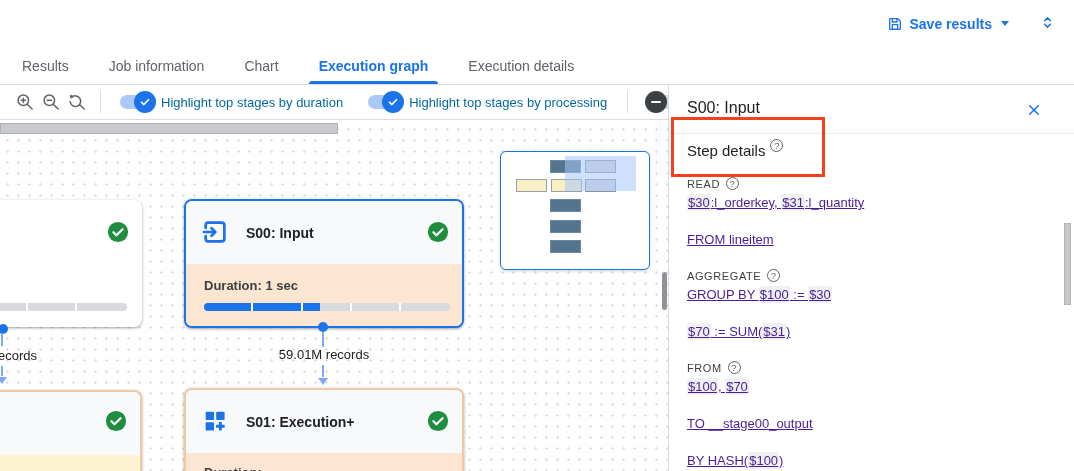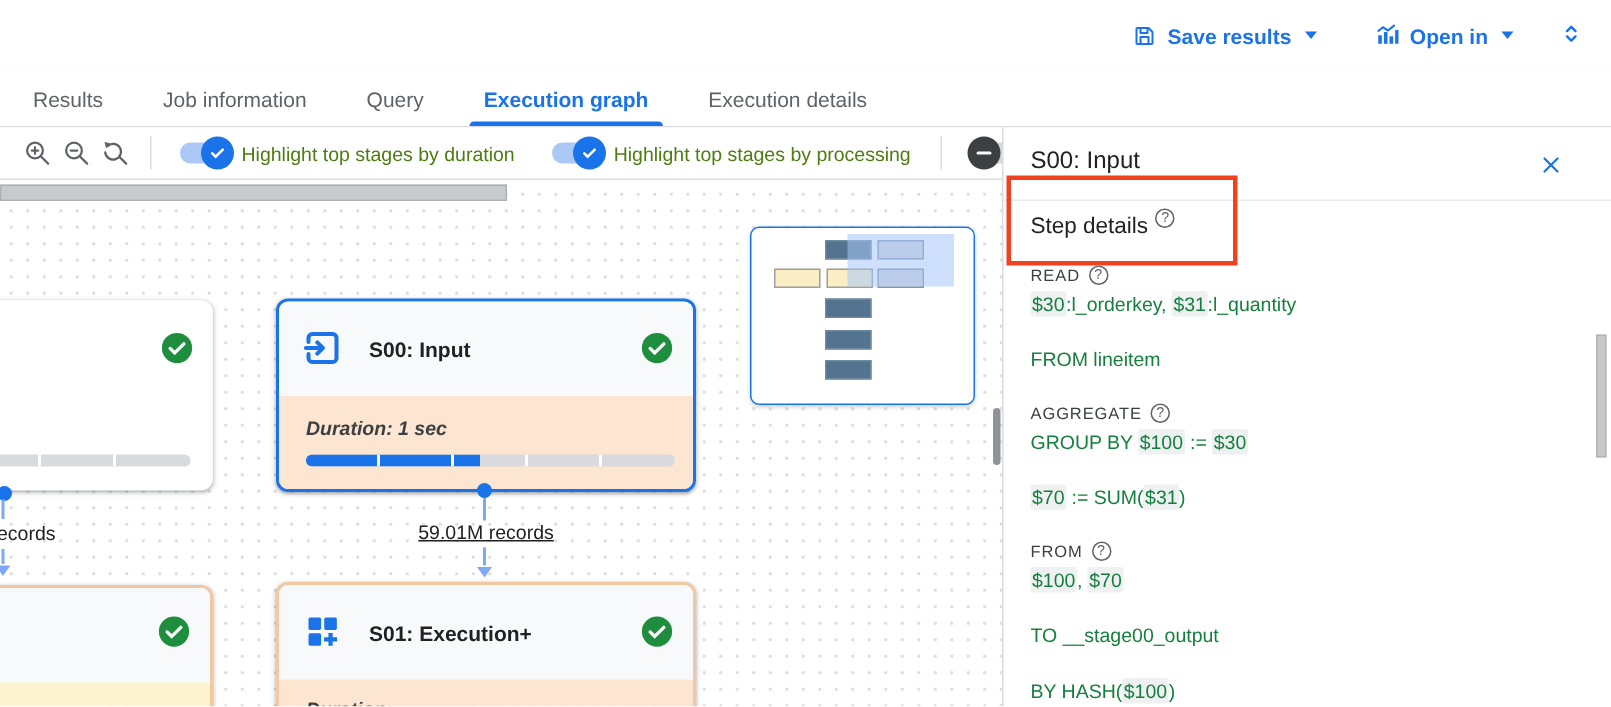--- a/index.html
+++ b/index.html
@@ -34,38 +34,38 @@
   .tdivider{width:1px;height:22px;background:#dadce0;margin:0 10px;flex:none;}
   .switch{position:relative;width:38px;height:24px;flex:none;margin:0 6px 0 6px;cursor:pointer;}
   .switch .track{position:absolute;left:3px;top:5px;width:33px;height:14px;border-radius:7px;}
   .switch.on .track{background:#abc8f7;}
   .switch.off .track{background:#d6d8da;}
   .switch .thumb{position:absolute;top:1px;width:22px;height:22px;border-radius:50%;
                  display:flex;align-items:center;justify-content:center;}
   .switch.on .thumb{right:-1px;background:#1a73e8;}
   .switch.off .thumb{left:-1px;background:#3c4043;}
   .switch .dash{width:10px;height:2px;background:#fff;border-radius:1px;}
-  .tlabel{font-size:13px;color:#4d7c0f;margin-right:10px;white-space:nowrap;}
+  .tlabel{font-size:13px;color:#0369a1;margin-right:10px;white-space:nowrap;}
   
   .canvas{position:absolute;top:120px;left:0;width:668px;height:351px;background:#fff;overflow:hidden;
           background-image:radial-gradient(#dcdee1 1.1px,transparent 1.3px);background-size:11px 11px;
           background-position:2px 4px;}
   .hscroll{position:absolute;left:0;top:3px;width:338px;height:11px;background:#c8cacd;
            border:1px solid #aeb1b4;box-sizing:border-box;}
   .vscroll{position:absolute;left:662px;top:152px;width:5px;height:38px;background:#8f9296;border-radius:3px;}
   .gnode{position:absolute;border-radius:8px;background:#fff;box-sizing:border-box;overflow:hidden;
          box-shadow:0 1px 2px rgba(60,64,67,.3),0 1px 3px 1px rgba(60,64,67,.15);cursor:pointer;}
   .gnode .nhead{position:relative;height:63px;background:#f8f9fa;}
   .gnode.selected{border:2px solid #1a73e8;}
   .gnode.hot{border:2px solid #f2c8a2;}
   .nicon{position:absolute;left:15px;top:17px;width:28px;height:28px;}
   .ntitle{position:absolute;left:60px;top:0;height:63px;display:flex;align-items:center;
           font-size:14px;font-weight:bold;color:#202124;}
   .check{position:absolute;right:13px;top:20px;width:22px;height:22px;}
-  .nbody{position:relative;height:66px;font-style:italic;}
+  .nbody{position:relative;height:66px;}
   .nbody.peach{background:#fce5d1;}
   .nbody.yellow{background:#fdf3d0;}
   .ndur{position:absolute;left:18px;top:14px;font-size:13px;font-weight:bold;color:#3c4043;}
   .nbar{position:absolute;top:39px;height:8px;border-radius:4px;background:#d8dadd;overflow:hidden;}
   .nbar .fill{position:absolute;left:0;top:0;bottom:0;background:#1a73e8;}
   .nbar .segs{position:absolute;inset:0;background-image:linear-gradient(90deg,
         transparent 0 19.3%,#fff 19.3% 20.1%,transparent 20.1% 39.3%,#fff 39.3% 40.1%,
         transparent 40.1% 59.3%,#fff 59.3% 60.1%,transparent 60.1% 79.3%,#fff 79.3% 80.1%,
         transparent 80.1% 100%);}
   .edge-dot{position:absolute;width:10px;height:10px;border-radius:50%;background:#1a73e8;}
@@ -91,21 +91,21 @@
   .annotation-box{position:absolute;left:2px;top:32px;width:148px;height:54px;
                   border:3px solid #f0421f;z-index:5;pointer-events:none;}
   .step-details{position:absolute;left:18px;top:57px;font-size:15px;color:#202124;}
   .help{display:inline-flex;width:13px;height:13px;border:1.2px solid #5f6368;border-radius:50%;
         align-items:center;justify-content:center;font-size:9.5px;color:#5f6368;box-sizing:border-box;
         flex:none;}
   .help.sup{position:relative;top:-7px;margin-left:5px;}
   .panel-rows{position:absolute;left:18px;top:92px;right:24px;}
   .prow-label{display:flex;align-items:center;gap:6px;font-size:11px;letter-spacing:.6px;
               color:#3c4043;height:13px;margin-bottom:5px;}
-  .prow-code{font-size:13px;color:#15803d;height:16px;line-height:16px;white-space:nowrap;}
+  .prow-code{font-size:13px;color:#4c1d95;height:16px;line-height:16px;white-space:nowrap;text-decoration:underline;}
   .prow-code .hl{background:#eef0f2;border-radius:2px;padding:1px 1px;}
   .prow-gap{height:21px;}
   .panel-scroll{position:absolute;right:3px;top:138px;width:7px;height:82px;background:#c6c8cb;
                 border:1px solid #b2b5b8;box-sizing:border-box;}
 </style>
 </head>
 <body>
 
 <div class="app">
 
@@ -115,51 +115,38 @@
         <span>
             <svg width="16" height="16" viewBox="0 0 24 24" fill="none" stroke="#1a73e8" stroke-width="2" stroke-linejoin="round">
               <path d="M5 4h11l4 4v11a1 1 0 0 1-1 1H5a1 1 0 0 1-1-1V5a1 1 0 0 1 1-1z"></path>
               <path d="M8 4v5h7V4"></path>
               <rect x="8" y="13" width="8" height="7"></rect>
             </svg>
           </span>
         <span>Save results</span>
         <span class="caret"></span>
       </button>
-      <button class="h-action" style="margin-left:14px;">
-        <span>
-            <svg width="17" height="17" viewBox="0 0 24 24">
-              <rect x="4" y="12" width="3.4" height="8" fill="#1a73e8"></rect>
-              <rect x="9.3" y="9" width="3.4" height="11" fill="#1a73e8"></rect>
-              <rect x="14.6" y="13" width="3.4" height="7" fill="#1a73e8"></rect>
-              <rect x="19.9" y="7" width="3.1" height="13" fill="#1a73e8"></rect>
-              <path d="M3.5 8.5l5-4 4.5 3 6.5-5" fill="none" stroke="#1a73e8" stroke-width="2"></path>
-            </svg>
-          </span>
-        <span>Open in</span>
-        <span class="caret"></span>
-      </button>
       <button class="unfold-btn">
         <svg width="17" height="17" viewBox="0 0 24 24" fill="none" stroke="#1a73e8" stroke-width="2.2" stroke-linecap="round" stroke-linejoin="round">
             <path d="M8 9.5 12 5.5l4 4"></path>
             <path d="M8 14.5l4 4 4-4"></path>
           </svg>
       </button>
     </div>
   </div>
 
   <div class="tabbar">
     <div class="tab">
         <span>Results</span>
       </div>
     <div class="tab">
         <span>Job information</span>
       </div>
     <div class="tab">
-        <span>Query</span>
+        <span>Chart</span>
       </div>
     <div class="tab active">
         <span>Execution graph</span>
       </div>
     <div class="tab">
         <span>Execution details</span>
       </div>
   </div>
 
   <div class="toolbar">
@@ -259,21 +246,21 @@
         <span class="ndur">Duration: 1 sec</span>
         <div class="nbar" style="left:18px;width:246px;">
           <div class="fill" style="width: 47%;"></div>
           <div class="segs"></div>
         </div>
       </div>
     </div>
 
     <div class="edge-dot" style="left:318px;top:202px;"></div>
     <div class="edge-line" style="left:322px;top:212px;height:15px;"></div>
-    <div class="edge-label" style="left:324px;top:227px;transform:translateX(-50%);text-decoration:underline;">59.01M records</div>
+    <div class="edge-label" style="left:324px;top:227px;transform:translateX(-50%);">59.01M records</div>
     <div class="edge-line" style="left:322px;top:245px;height:12px;"></div>
     <div class="edge-arrow" style="left:318px;top:258px;"></div>
 
     <div class="gnode hot" style="left:184px;top:268px;width:280px;height:110px;">
       <div class="nhead">
         <span class="nicon"><svg viewBox="0 0 24 24" width="28" height="28" fill="#1a73e8">
               <rect x="4" y="4" width="7.2" height="7.2" rx="1"></rect>
               <rect x="13" y="4" width="7.2" height="7.2" rx="1"></rect>
               <rect x="4" y="13" width="7.2" height="7.2" rx="1"></rect>
               <path d="M16.6 12.8v7.4M12.9 16.5h7.4" stroke="#1a73e8" stroke-width="2.4" fill="none"></path>

